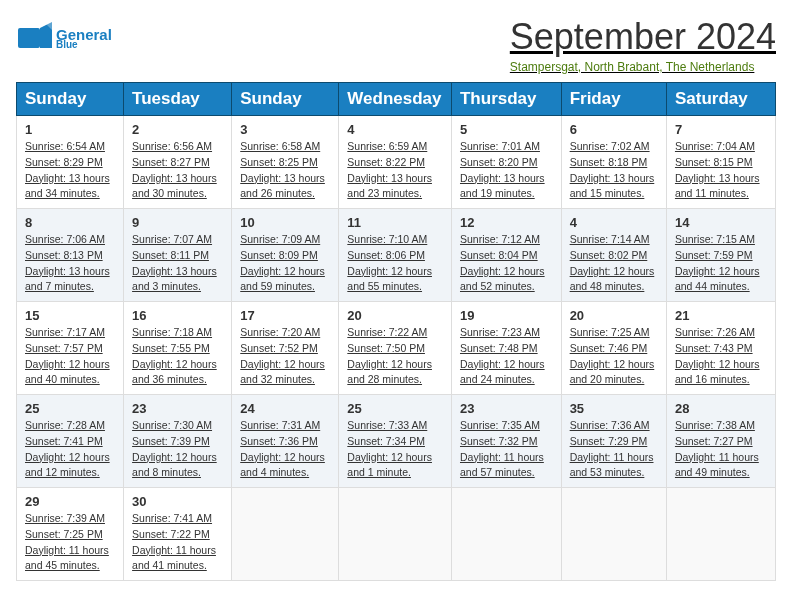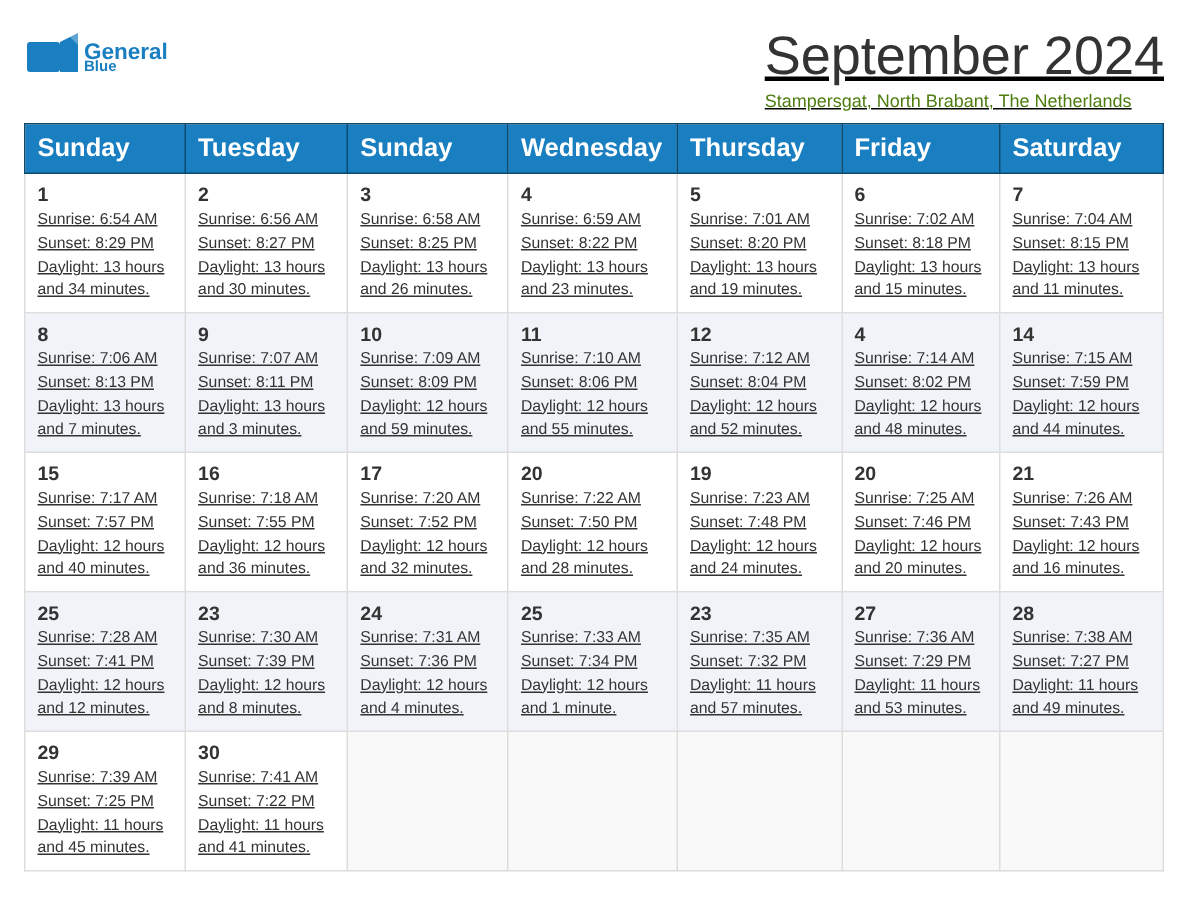--- a/index.html
+++ b/index.html
@@ -323,21 +323,21 @@
       </td>
         <td>
         <span class="day-number">23</span>
         <div class="day-info">
           Sunrise: 7:35 AM<br>
           Sunset: 7:32 PM<br>
           Daylight: 11 hours and 57 minutes.
         </div>
       </td>
         <td>
-        <span class="day-number">27</span>
+        <span class="day-number">35</span>
         <div class="day-info">
           Sunrise: 7:36 AM<br>
           Sunset: 7:29 PM<br>
           Daylight: 11 hours and 53 minutes.
         </div>
       </td>
         <td>
         <span class="day-number">28</span>
         <div class="day-info">
           Sunrise: 7:38 AM<br>

